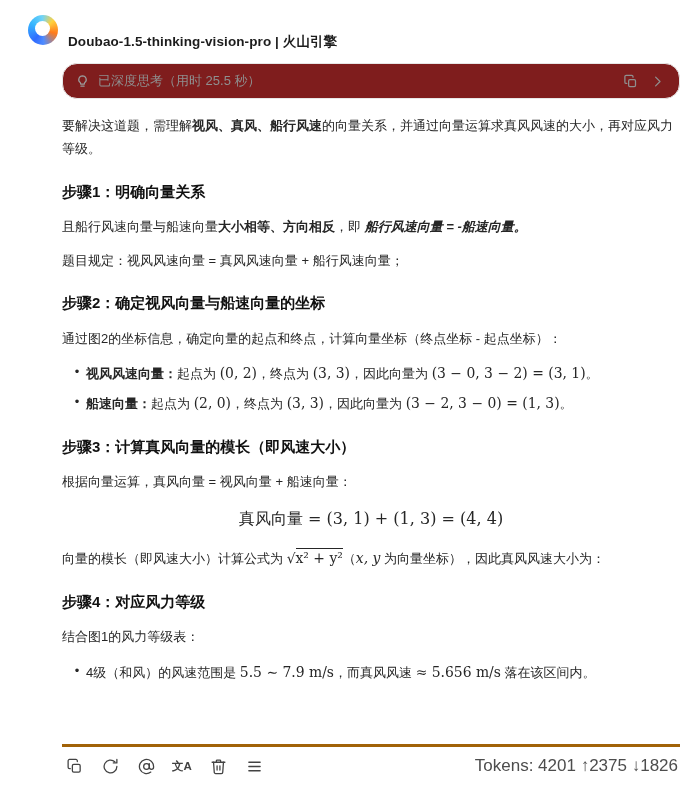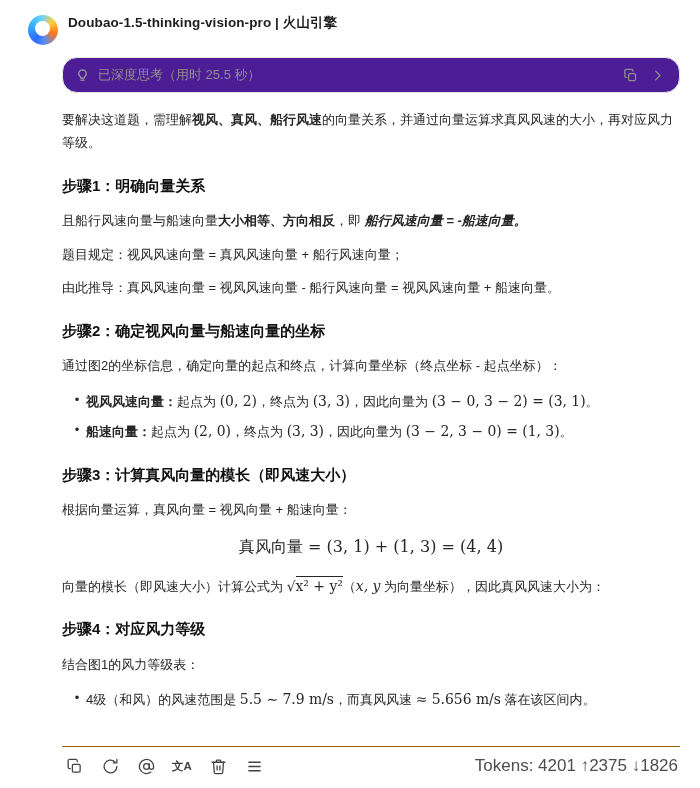--- a/index.html
+++ b/index.html
@@ -12,29 +12,29 @@
     overflow: hidden;
   }
 
   
   .header { display: flex; align-items: flex-start; gap: 10px; padding: 14px 20px 0 28px; flex: none; }
   .logo {
     position: relative; width: 30px; height: 30px; border-radius: 50%; flex: none; margin-top: 1px;
     background: conic-gradient(from 220deg, #2f6bff 0%, #35b6ff 22%, #6fd3f7 38%, #ffd23e 52%, #ff7a1a 68%, #4f8cff 88%, #2f6bff 100%);
   }
   .logo::after { content: ""; position: absolute; left: 7px; top: 6px; width: 15px; height: 15px; border-radius: 50%; background: #fff; }
-  .title { font-size: 13.5px; font-weight: 700; color: #1c1c1c; letter-spacing: .1px; }
+  .title { font-size: 13.5px; font-weight: 700; color: #1c1c1c; letter-spacing: .1px; margin-top: 19px; }
   .timestamp { font-size: 10.5px; color: #a6a6a6; margin-top: 4px; }
 
   
   .thinking-bar {
     flex: none; margin: 12px 20px 0 62px; height: 36px;
     border: 1px solid #e7e7e7; border-radius: 15px;
     display: flex; align-items: center; gap: 8px; padding: 0 12px;
-    color: #8f8f8f; font-size: 13px; cursor: pointer; background: #4c1d95;
+    color: #8f8f8f; font-size: 13px; cursor: pointer; background: #7f1d1d;
   }
   .thinking-bar .spacer { flex: 1; }
   .tb-icon { display: inline-flex; color: #9a9a9a; }
   .tb-btn { background: none; border: none; padding: 2px; display: inline-flex; color: #8f8f8f; cursor: pointer; }
 
   
   .content {
     flex: 1 1 auto; overflow: hidden;
     margin: 0 20px 0 62px; padding-top: 5px;
     font-size: 13px; line-height: 1.75; color: #262626;
@@ -47,21 +47,21 @@
   .content .math { text-align: center; margin: 11px 0 13px; font-size: 15px; }
   .seg-b { font-weight: 700; }
   .seg-bi { font-weight: 700; font-style: italic; }
   .seg-m, .seg-mi, .seg-bmi, .sqrt { font-family: "DejaVu Serif", "Liberation Serif", serif; font-size: 1.07em; }
   .seg-mi { font-style: italic; }
   .sqrt { white-space: nowrap; }
   .sqrt .radicand { border-top: 1px solid currentColor; padding-top: 1px; }
 
   
   .footer {
-    flex: none; margin: 0 20px 0 62px; border-top: 1px solid #a16207;
+    flex: none; margin: 0 20px 0 62px; border-top: 3px solid #a16207;
     padding: 9px 2px 12px 2px;
     display: flex; align-items: flex-end; justify-content: space-between;
   }
   .toolbar { display: flex; align-items: center; gap: 16px; }
   .icon-btn {
     background: none; border: none; padding: 0; cursor: pointer;
     display: inline-flex; align-items: center; justify-content: center;
     width: 20px; height: 20px; color: #424242;
   }
   .txt-icon { font-size: 11.5px; font-weight: 600; color: #424242; line-height: 18px; white-space: nowrap; }
@@ -98,21 +98,20 @@
       <polyline points="9 5 16 12 9 19"></polyline>
     </svg>
   </button>
 </div>
 
 <div class="content" id="content-root">
     <p class="p"><span class="seg">要解决这道题，需理解</span><span class="seg-b">视风、真风、船行风速</span><span class="seg">的向量关系，并通过向量运算求真风风速的大小，再对应风力等级。</span></p>
     <h3 class="h"><span class="seg">步骤1：明确向量关系</span></h3>
     <p class="p"><span class="seg">且船行风速向量与船速向量</span><span class="seg-b">大小相等、方向相反</span><span class="seg">，即 </span><span class="seg-bi">船行风速向量 = -船速向量。</span></p>
     <p class="p"><span class="seg">题目规定：视风风速向量 = 真风风速向量 + 船行风速向量；</span></p>
-    <p class="p"><span class="seg">由此推导：真风风速向量 = 视风风速向量 - 船行风速向量 = 视风风速向量 + 船速向量。</span></p>
     <h3 class="h"><span class="seg">步骤2：确定视风向量与船速向量的坐标</span></h3>
     <p class="p"><span class="seg">通过图2的坐标信息，确定向量的起点和终点，计算向量坐标（终点坐标 - 起点坐标）：</span></p>
     <div class="li">
       <span class="dot">•</span>
       <span class="li-body"><span class="seg-b">视风风速向量：</span><span class="seg">起点为 </span><span class="seg-m">(0, 2)</span><span class="seg">，终点为 </span><span class="seg-m">(3, 3)</span><span class="seg">，因此向量为 </span><span class="seg-m">(3 − 0, 3 − 2) = (3, 1)</span><span class="seg">。</span></span>
     </div>
     <div class="li">
       <span class="dot">•</span>
       <span class="li-body"><span class="seg-b">船速向量：</span><span class="seg">起点为 </span><span class="seg-m">(2, 0)</span><span class="seg">，终点为 </span><span class="seg-m">(3, 3)</span><span class="seg">，因此向量为 </span><span class="seg-m">(3 − 2, 3 − 0) = (1, 3)</span><span class="seg">。</span></span>
     </div>

